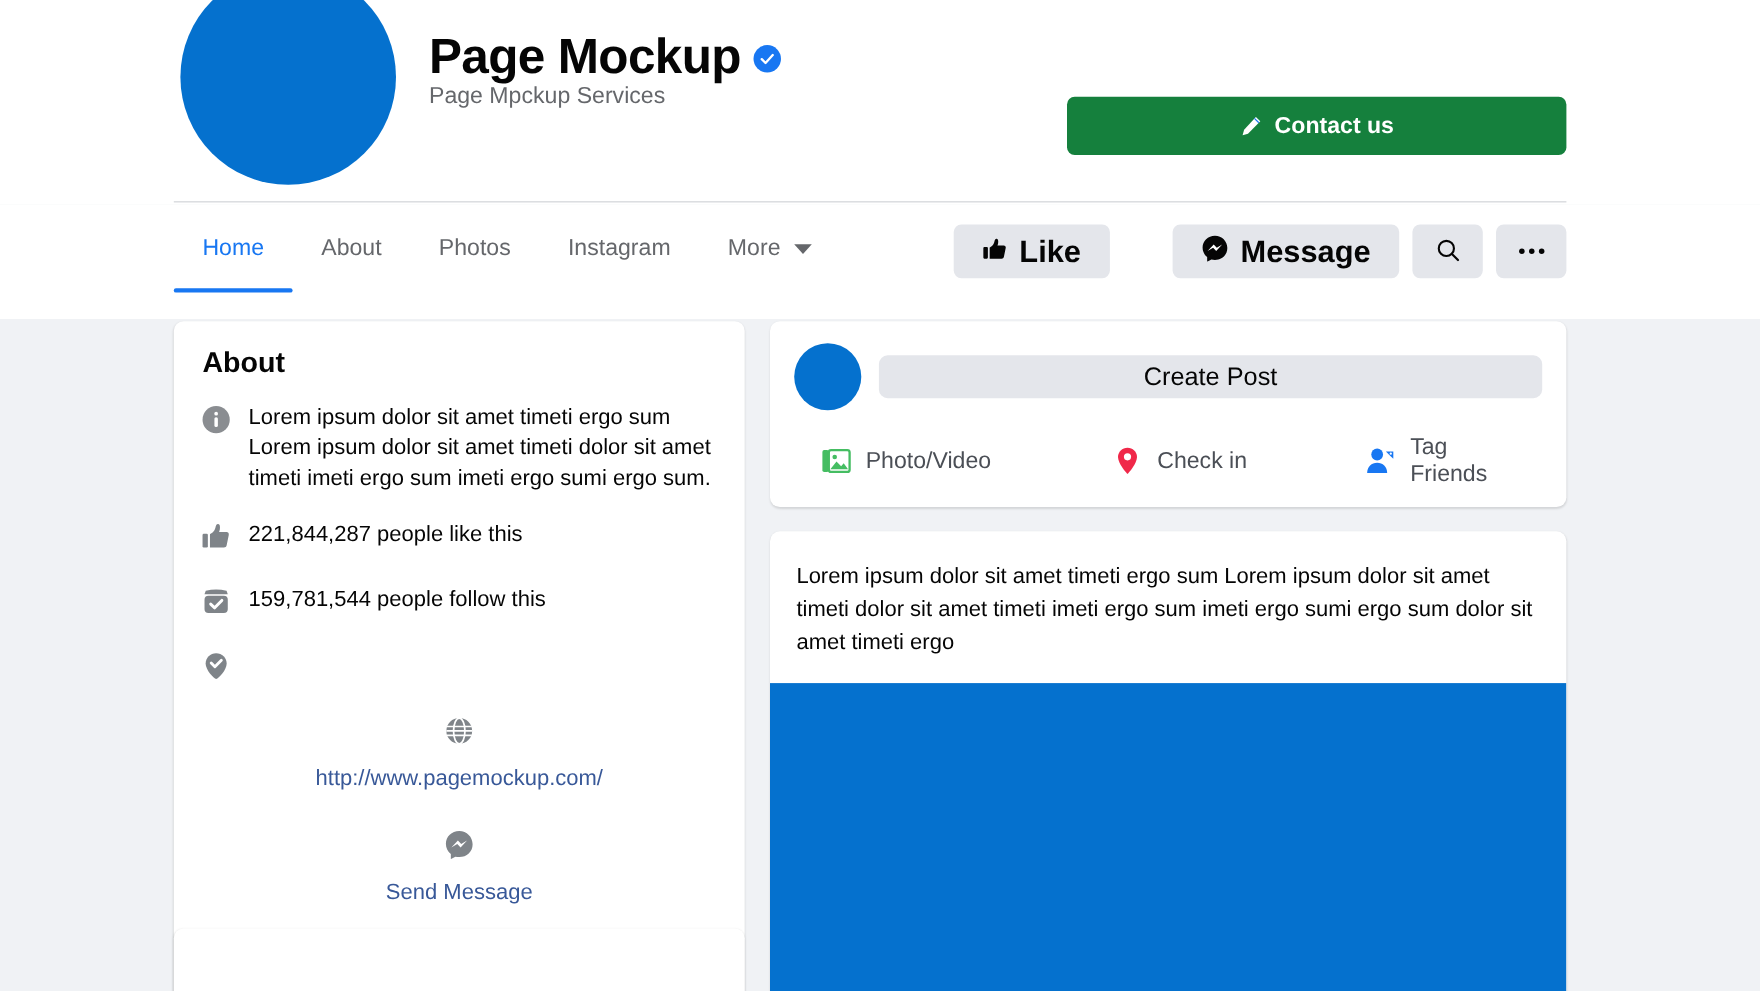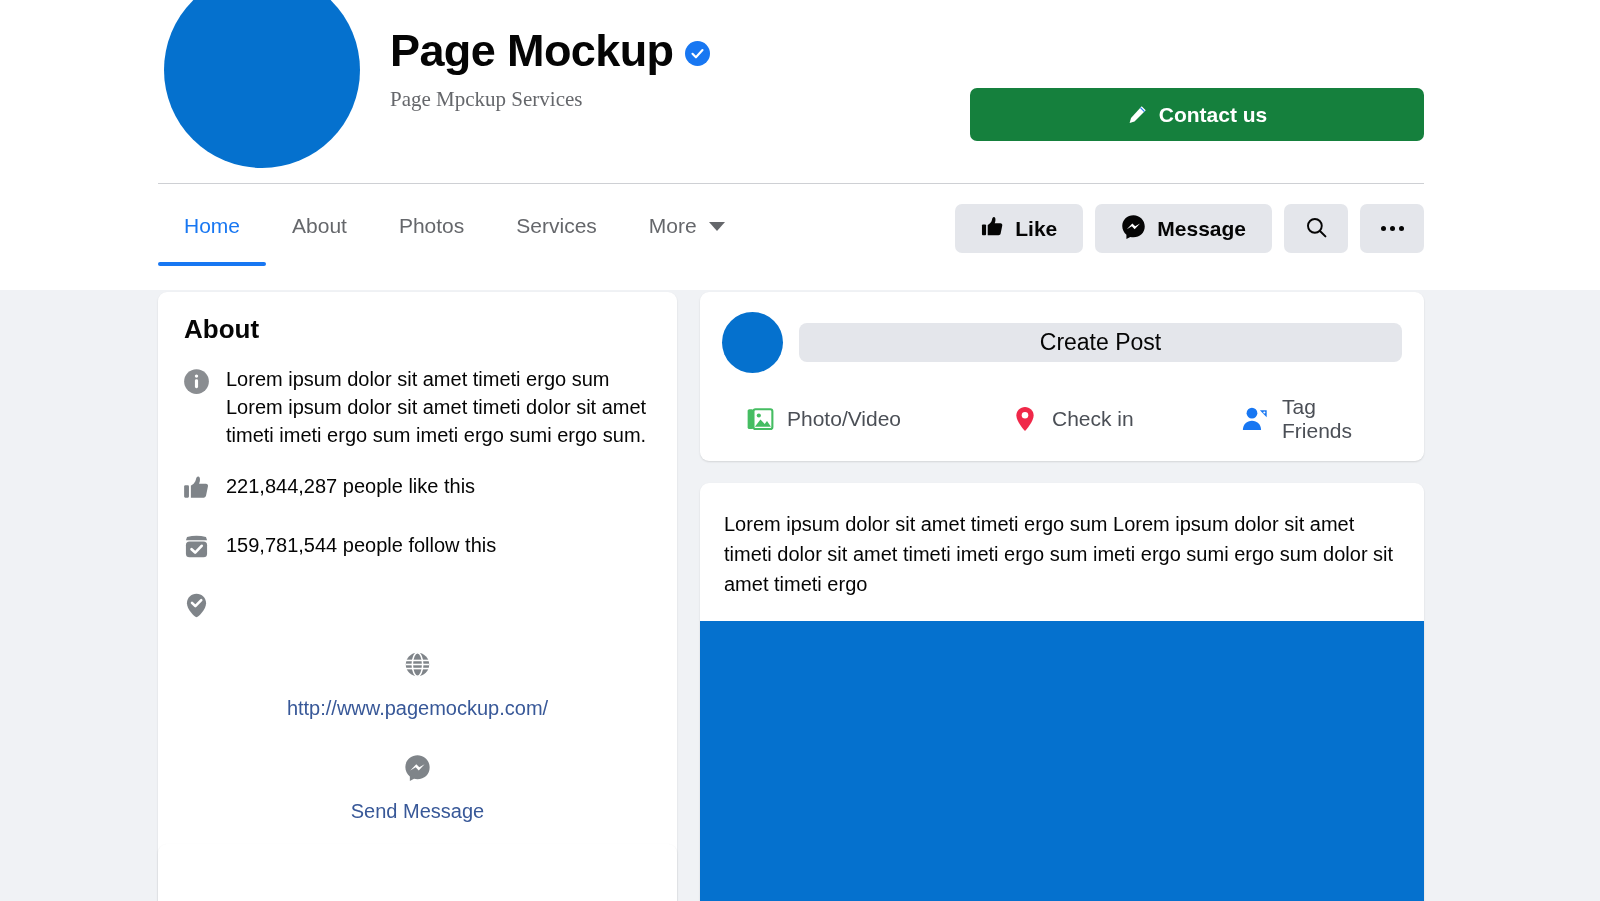--- a/index.html
+++ b/index.html
@@ -43,25 +43,24 @@
   }
   .verified-badge {
     width: 25px; height: 25px;
     border-radius: 50%;
     background: #1877f2;
     display: flex; align-items: center; justify-content: center;
     margin-top: 6px;
   }
   .verified-badge svg { display: block; }
   .page-subtitle {
-    margin-top: 14px;
+    margin-top: 3px;
     font-size: 21px;
     color: #65676b;
     font-weight: normal;
-    font-family: Liberation Serif, serif;
   }
   .contact-btn {
     position: absolute; left: 812px; top: 88px;
     width: 454px; height: 53px;
     background: #15803d;
     border: none; border-radius: 7px;
     color: #ffffff;
     font-size: 21px; font-weight: bold;
     font-family: "Liberation Sans", sans-serif;
     display: flex; align-items: center; justify-content: center;
@@ -115,24 +114,25 @@
     position: absolute; right: 0; top: 18px;
     display: flex; align-items: center; gap: 12px;
   }
   .pill-btn {
     height: 49px;
     background: #e4e6eb;
     border: none; border-radius: 7px;
     display: flex; align-items: center; justify-content: center;
     gap: 11px;
     padding: 0 26px;
-    font-size: 21px; font-weight: bold;
+    font-size: 28px; font-weight: bold;
     color: #050505;
     font-family: "Liberation Sans", sans-serif;
     cursor: pointer;
+    margin-left: 45px;
   }
   .icon-btn {
     width: 64px; height: 49px;
     background: #e4e6eb;
     border: none; border-radius: 7px;
     display: flex; align-items: center; justify-content: center;
     cursor: pointer;
   }
   .dots { display: flex; gap: 4px; align-items: center; }
   .dots i { width: 5px; height: 5px; border-radius: 50%; background: #050505; display:block; }
@@ -276,21 +276,21 @@
     <div class="nav-tab active">
       <span>Home</span>
     </div>
     <div class="nav-tab">
       <span>About</span>
     </div>
     <div class="nav-tab">
       <span>Photos</span>
     </div>
     <div class="nav-tab">
-      <span>Services</span>
+      <span>Instagram</span>
     </div>
     <div class="nav-tab">
       <span>More</span>
       <span class="caret"></span>
     </div>
   </div>
 
   <div class="nav-actions">
 
     <button class="pill-btn">

